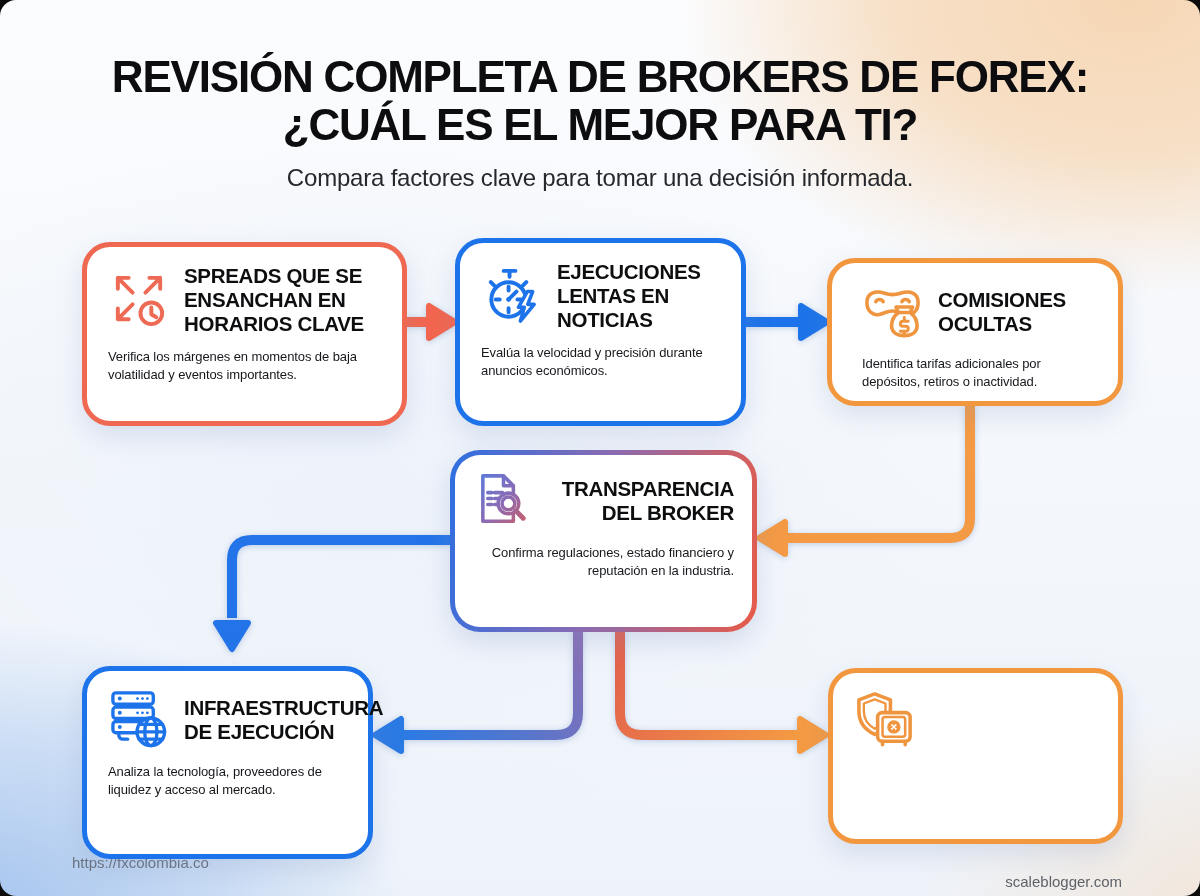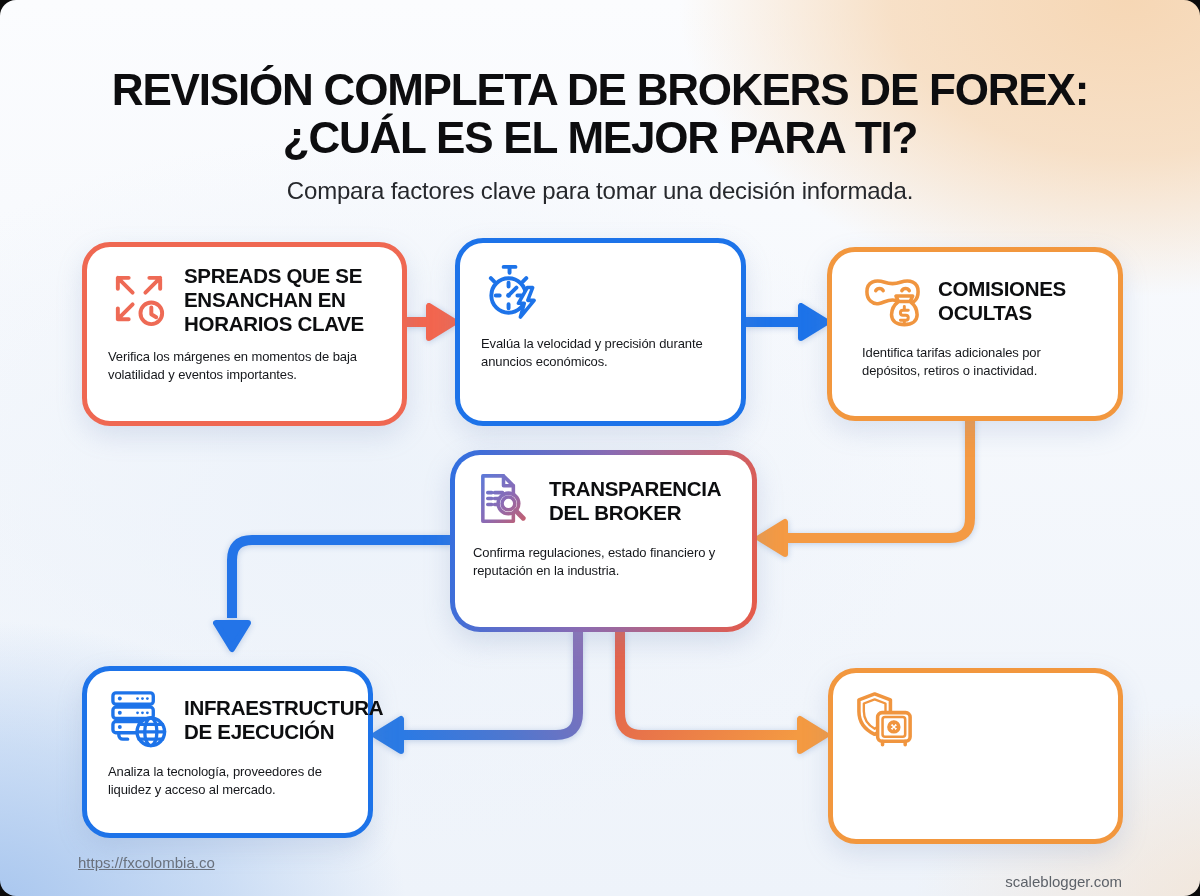--- a/index.html
+++ b/index.html
@@ -12,58 +12,59 @@
     background:
       radial-gradient(52% 46% at 94% 0%, rgba(246,215,181,1) 0%, rgba(246,215,181,0.75) 38%, rgba(246,215,181,0) 72%),
       radial-gradient(40% 34% at 104% 102%, rgba(246,217,186,0.55) 0%, rgba(246,217,186,0) 70%),
       radial-gradient(46% 42% at -2% 102%, rgba(165,196,238,1) 0%, rgba(173,202,240,0.55) 45%, rgba(173,202,240,0) 78%),
       radial-gradient(60% 50% at 30% 55%, rgba(236,242,250,0.9) 0%, rgba(236,242,250,0) 80%),
       linear-gradient(180deg,#fbfcfe 0%,#eef3fa 100%);
   }
   
   .hdr{position:absolute;left:0;top:50px;width:100%;text-align:center;}
   .title{
-    margin:16px;font-weight:bold;font-size:44px;line-height:1.08;color:#0d0d0f;
+    margin:3px;font-weight:bold;font-size:44px;line-height:1.08;color:#0d0d0f;
     letter-spacing:-1.2px;
   }
   .subtitle{margin:16px 0 0;font-size:24px;color:#26282c;font-weight:400;letter-spacing:-0.2px;}
   
   .connectors{position:absolute;left:0;top:0;z-index:1;
     filter:drop-shadow(0 1px 3px rgba(125,155,205,0.45));}
   
   .card{
     position:absolute;z-index:2;background:#ffffff;border-radius:28px;
     border:5px solid #ccc;box-sizing:border-box;padding:17px 21px 14px;
     box-shadow:0 10px 26px rgba(122,146,190,0.22);
     margin-top:16px;
   }
   .c1{left:82px;top:226px;width:325px;height:184px;border-color:#EF6852;}
   .c2{left:455px;top:222px;width:291px;height:188px;border-color:#1D73E9;}
-  .c3{left:827px;top:231px;width:296px;height:174px;border-color:#F2973E;padding-left:30px;}
-  .c5{left:82px;top:650px;width:291px;height:172px;border-color:#1D73E9;}
+  .c3{left:827px;top:242px;width:296px;height:148px;border-color:#F2973E;padding-left:30px;}
+  .c5{left:82px;top:650px;width:291px;height:193px;border-color:#1D73E9;}
   .c6{left:828px;top:652px;width:295px;height:176px;border-color:#F2973E;}
   .c4outer{
     position:absolute;z-index:2;left:450px;top:450px;width:307px;height:182px;
     border-radius:30px;padding:5px;box-sizing:border-box;
     background:linear-gradient(100deg,#2e6fe2 0%,#8a6bb2 48%,#e85b47 100%);
     box-shadow:0 10px 26px rgba(122,146,190,0.25);
+    text-align:right;
   }
   .c4inner{background:#fff;border-radius:25px;width:100%;height:100%;
     box-sizing:border-box;padding:14px 18px 12px;}
   .card-head{display:flex;align-items:center;gap:13px;}
   .icon-box{flex:0 0 63px;width:63px;height:63px;}
   .icon-box svg{width:63px;height:63px;display:block;}
   .card-title{
     margin:0;font-weight:bold;font-size:20.5px;line-height:1.17;color:#0d0e10;
     letter-spacing:-0.3px;
   }
   .card-body{margin:12px 0 0;font-size:13px;line-height:1.42;color:#16181c;letter-spacing:-0.1px;}
   
   .footer-left,.footer-right{position:absolute;top:854px;font-size:15px;color:#6a717c;}
-  .footer-left{left:78px;text-decoration:underline;}
+  .footer-left{left:72px;}
   .footer-right{right:78px;color:#5d6269;margin-top:19px;}
 </style>
 </head>
 <body>
 
 <div class="canvas">
 
   <div class="hdr">
     <h1 class="title"><span>REVISIÓN COMPLETA DE BROKERS DE FOREX:</span><br>
     <span>¿CUÁL ES EL MEJOR PARA TI?</span></h1>
@@ -134,20 +135,21 @@
             <path d="M23 7 H35 M29 7 V13"></path>
             <circle cx="28" cy="36" r="17.5"></circle>
             <path d="M28 23 v4 M15 36 h4 M28 49 v-4 M41 36 h-4"></path>
             <path d="M28 36 L36 28"></path>
             <path d="M13.5 22 L10 18.5 M42.5 22 L46 18.5"></path>
             <path d="M47 28 L38 44 L44 44 L40 58 L54 41 L47.5 41 L52.5 28 Z" fill="#ffffff" stroke-width="3.6"></path>
           </g>
           <circle cx="28" cy="36" r="2.4" fill="#1D73E9"></circle>
         </svg>
       </span>
+      <h3 class="card-title">EJECUCIONES LENTAS EN NOTICIAS</h3>
     </div>
     <p class="card-body">Evalúa la velocidad y precisión durante anuncios económicos.</p>
   </div>
 
   <div class="card c3">
     <div class="card-head">
       <span class="icon-box">
         <svg viewBox="0 0 64 64">
           <g fill="none" stroke="#F0953F" stroke-width="3.6" stroke-linecap="round" stroke-linejoin="round">
             <path d="M5 23 C5 13 13.5 10.5 23 13.5 C27.5 15 34.5 15 39 13.5 C48.5 10.5 57 13 57 23 C57 31 51.5 36.5 44.5 35 C40 34 36.5 31.5 31 31.5 C25.5 31.5 22 34 17.5 35 C10.5 36.5 5 31 5 23 Z"></path>

